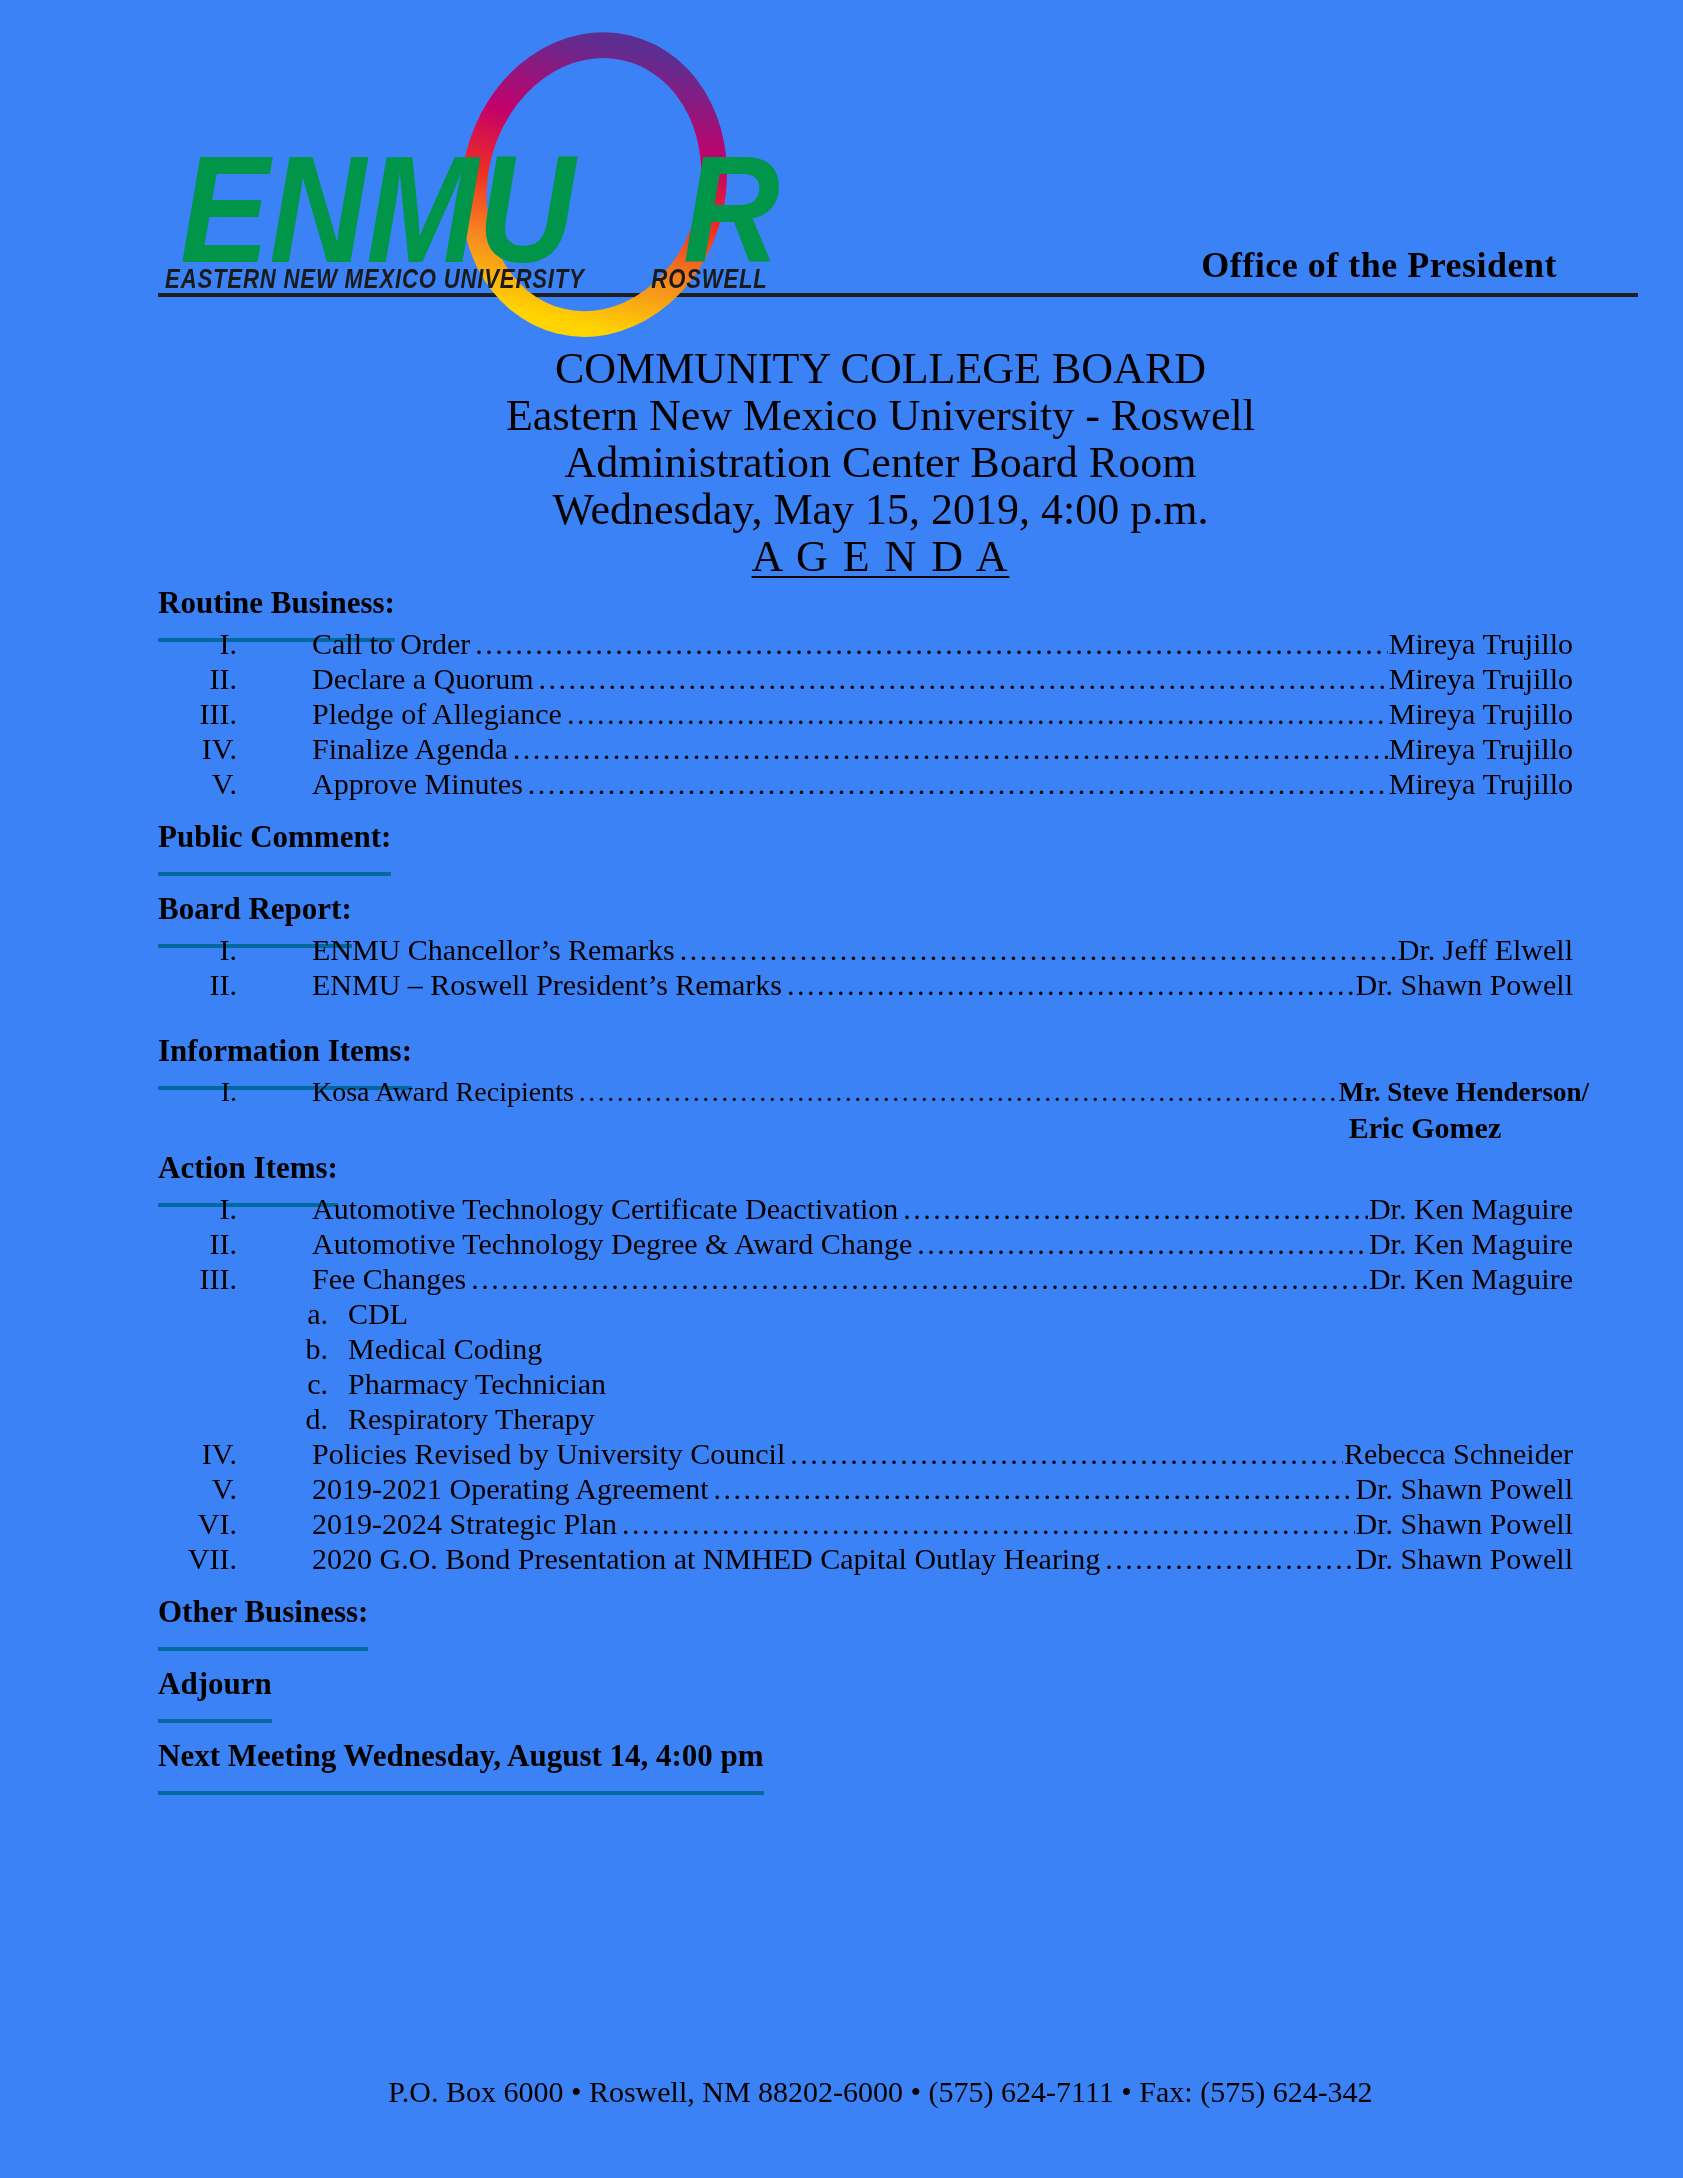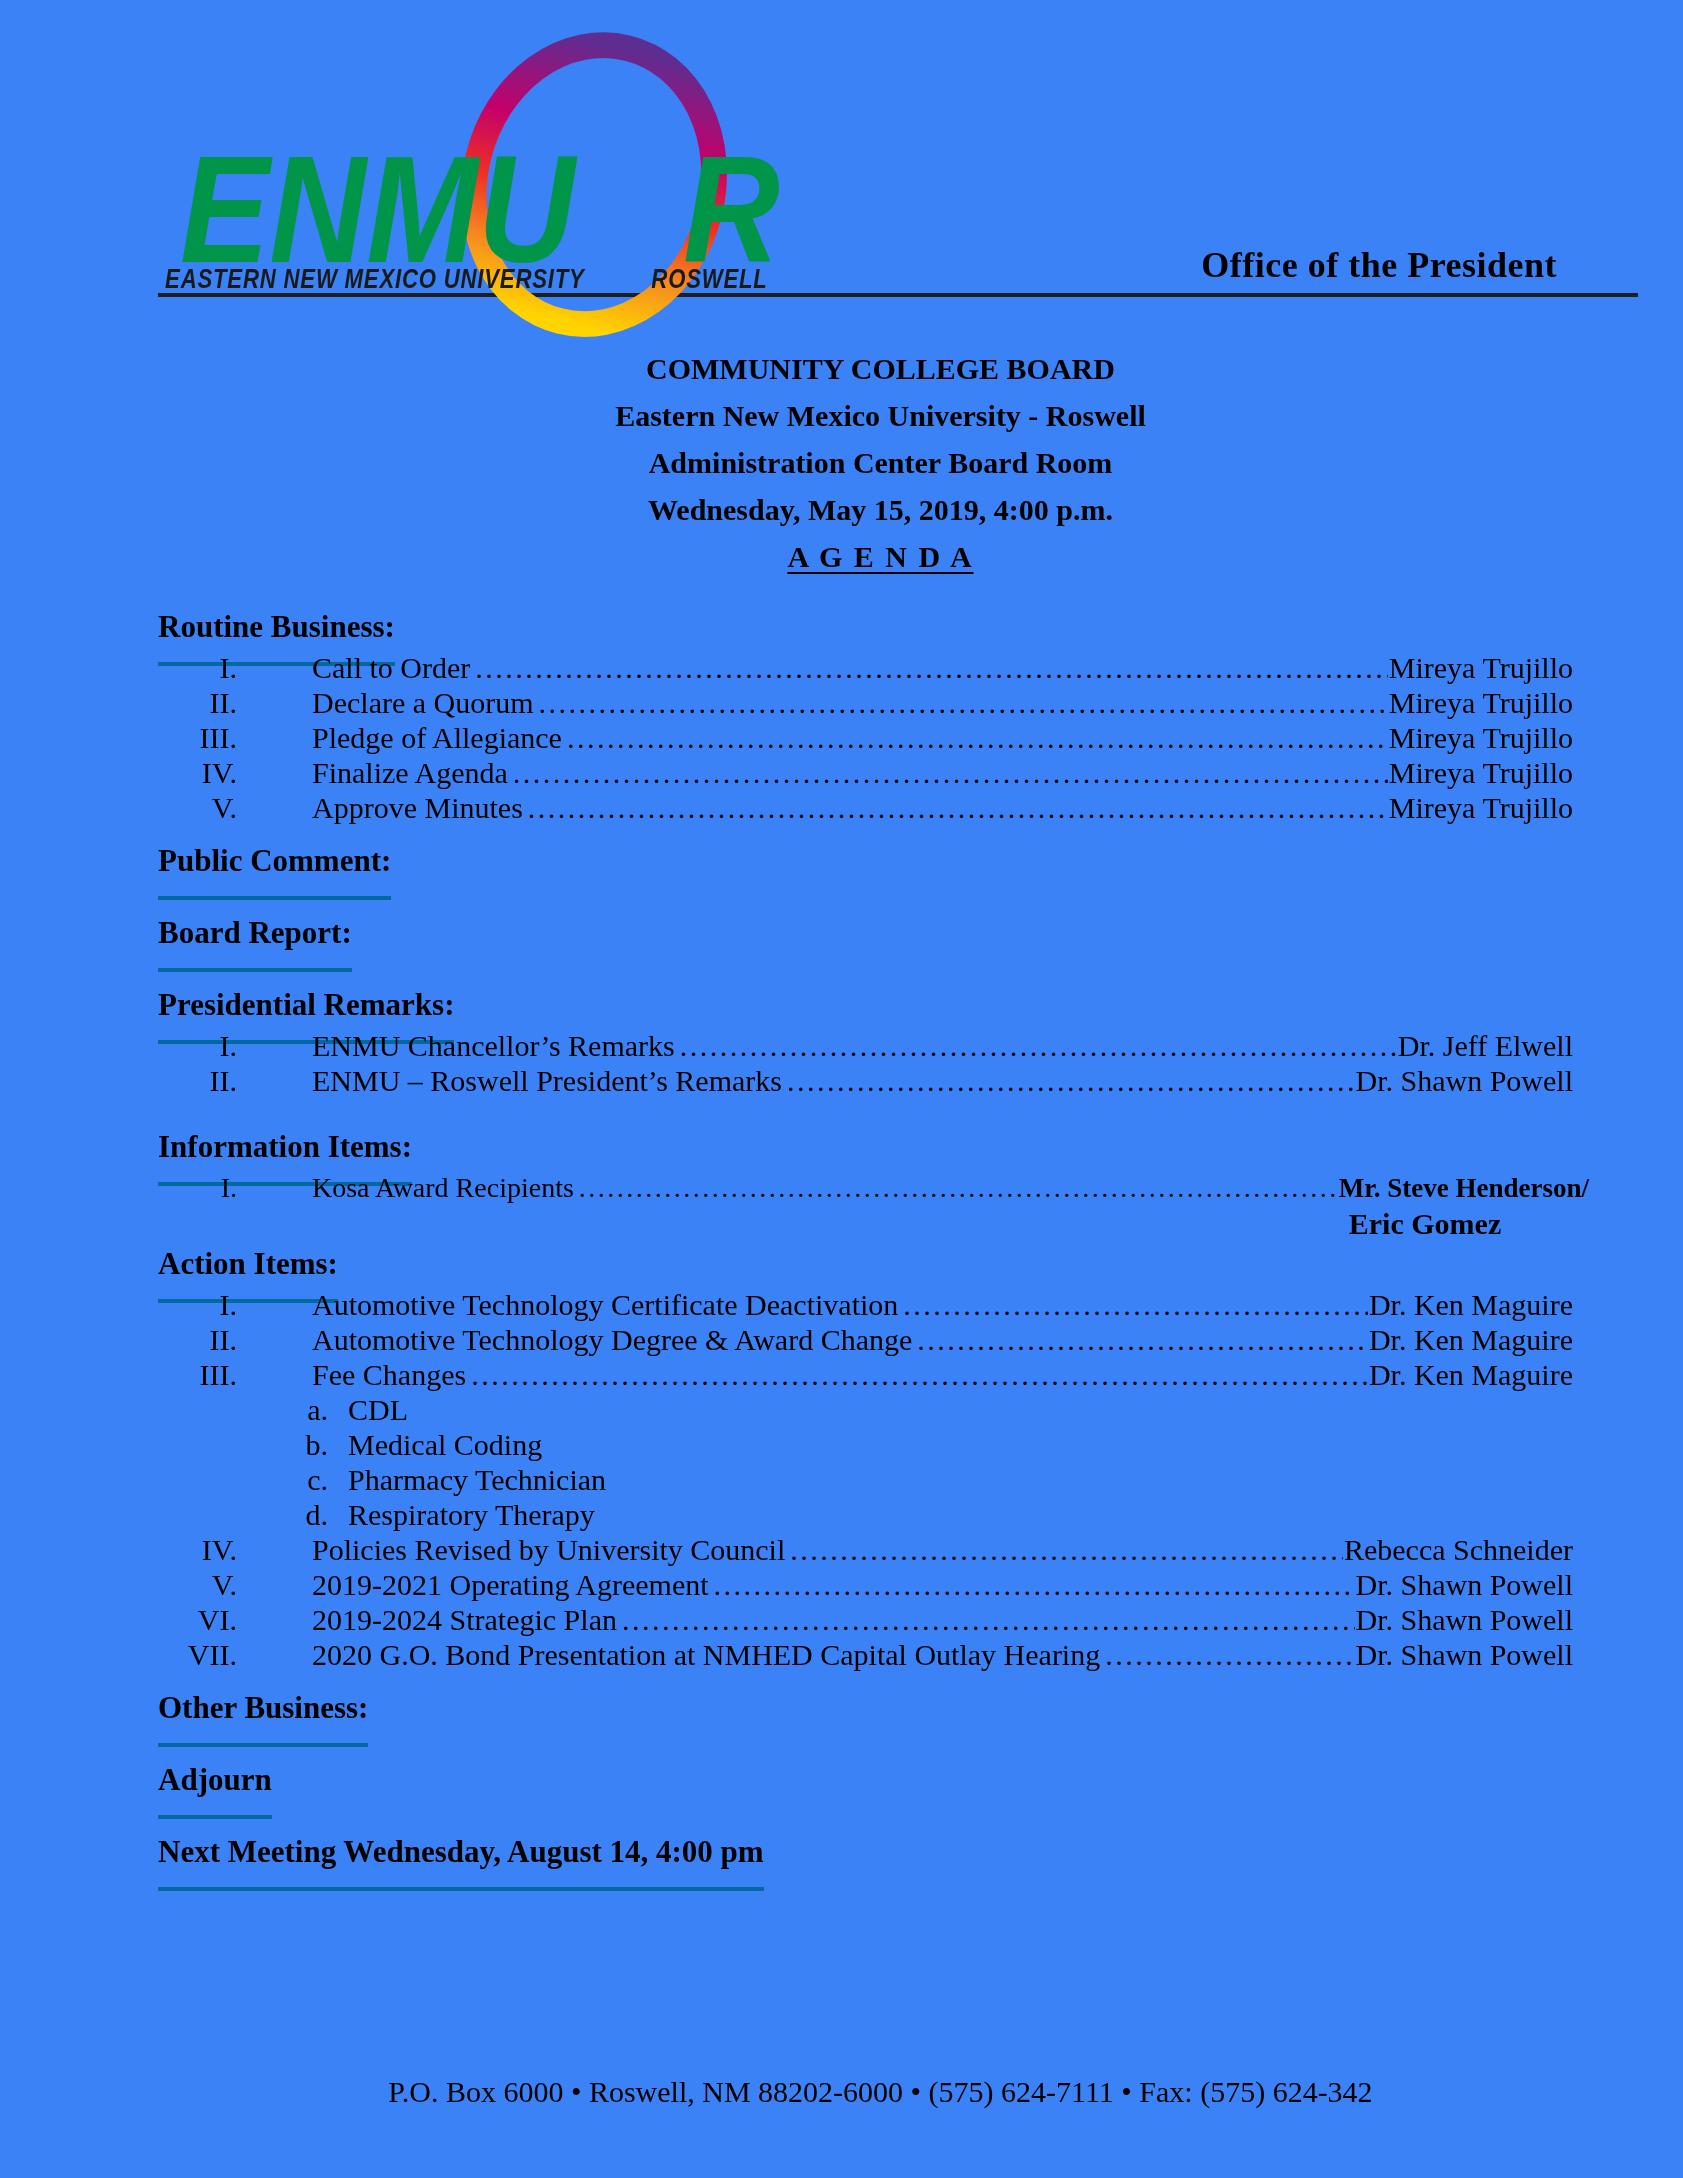--- a/index.html
+++ b/index.html
@@ -22,21 +22,21 @@
     position: absolute; top: 293px; left: 158px;
     width: 1480px; height: 4px; background: #1f1f1f;
   }
   .logo-svg { position: absolute; left: 158px; top: 40px; overflow: visible; }
 
   
   .main {
     position: absolute; top: 345px; left: 158px; width: 1445px;
     font-size: 30px;
   }
-  .title-block { text-align: center; font-size: 30px; line-height: 47px; margin-bottom: 24px; font-weight: bold; }
+  .title-block { text-align: center; font-size: 44px; line-height: 47px; margin-bottom: 0; }
   .agenda-line span {
     letter-spacing: 2px;
     text-decoration: underline;
     text-decoration-thickness: 2px;
     text-underline-offset: 5px;
   }
 
   .heading { line-height: 46px; font-size: 31px; font-weight: 700; }
   .heading .hd { border-bottom: 4px solid #0369a1; padding-bottom: 18px; }
   .gap-lg { margin-top: 13px; }
@@ -135,21 +135,20 @@
       <span class="num">V.</span>
       <span class="label">Approve Minutes</span>
       <span class="dots"></span>
       <span class="name">Mireya Trujillo</span>
     </div>
 
     <div class="heading gap-lg"><span class="hd">Public Comment:</span></div>
 
     <div class="heading gap-md"><span class="hd">Board Report:</span></div>
 
-    <div class="heading gap-md"><span class="hd">Presidential Remarks:</span></div>
     <div class="row">
       <span class="num">I.</span>
       <span class="label">ENMU Chancellor’s Remarks</span>
       <span class="dots"></span>
       <span class="name">Dr. Jeff Elwell</span>
     </div>
     <div class="row">
       <span class="num">II.</span>
       <span class="label">ENMU – Roswell President’s Remarks</span>
       <span class="dots"></span>

